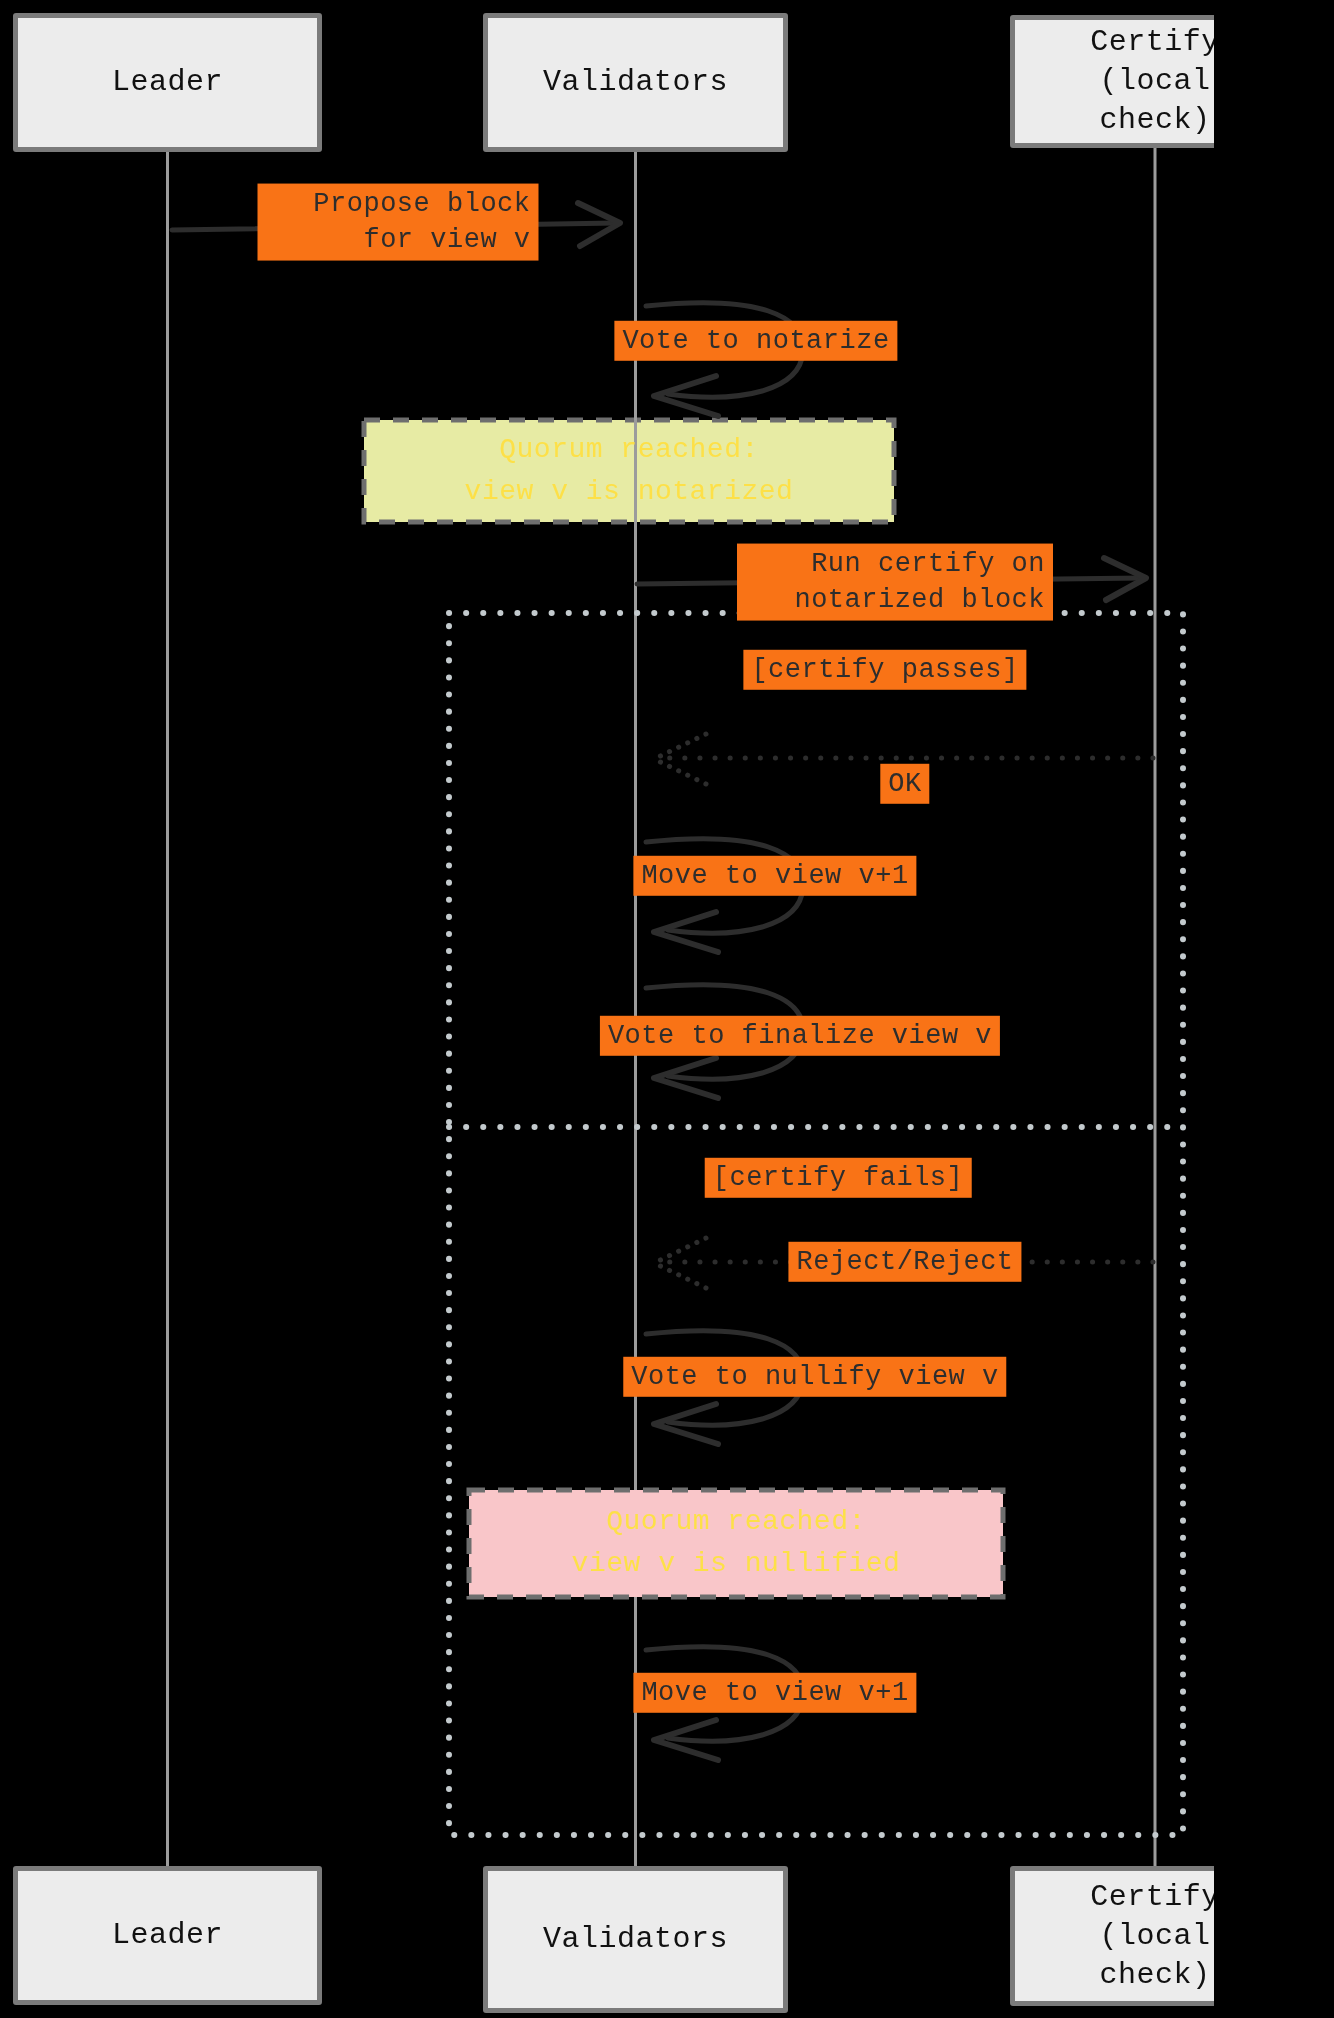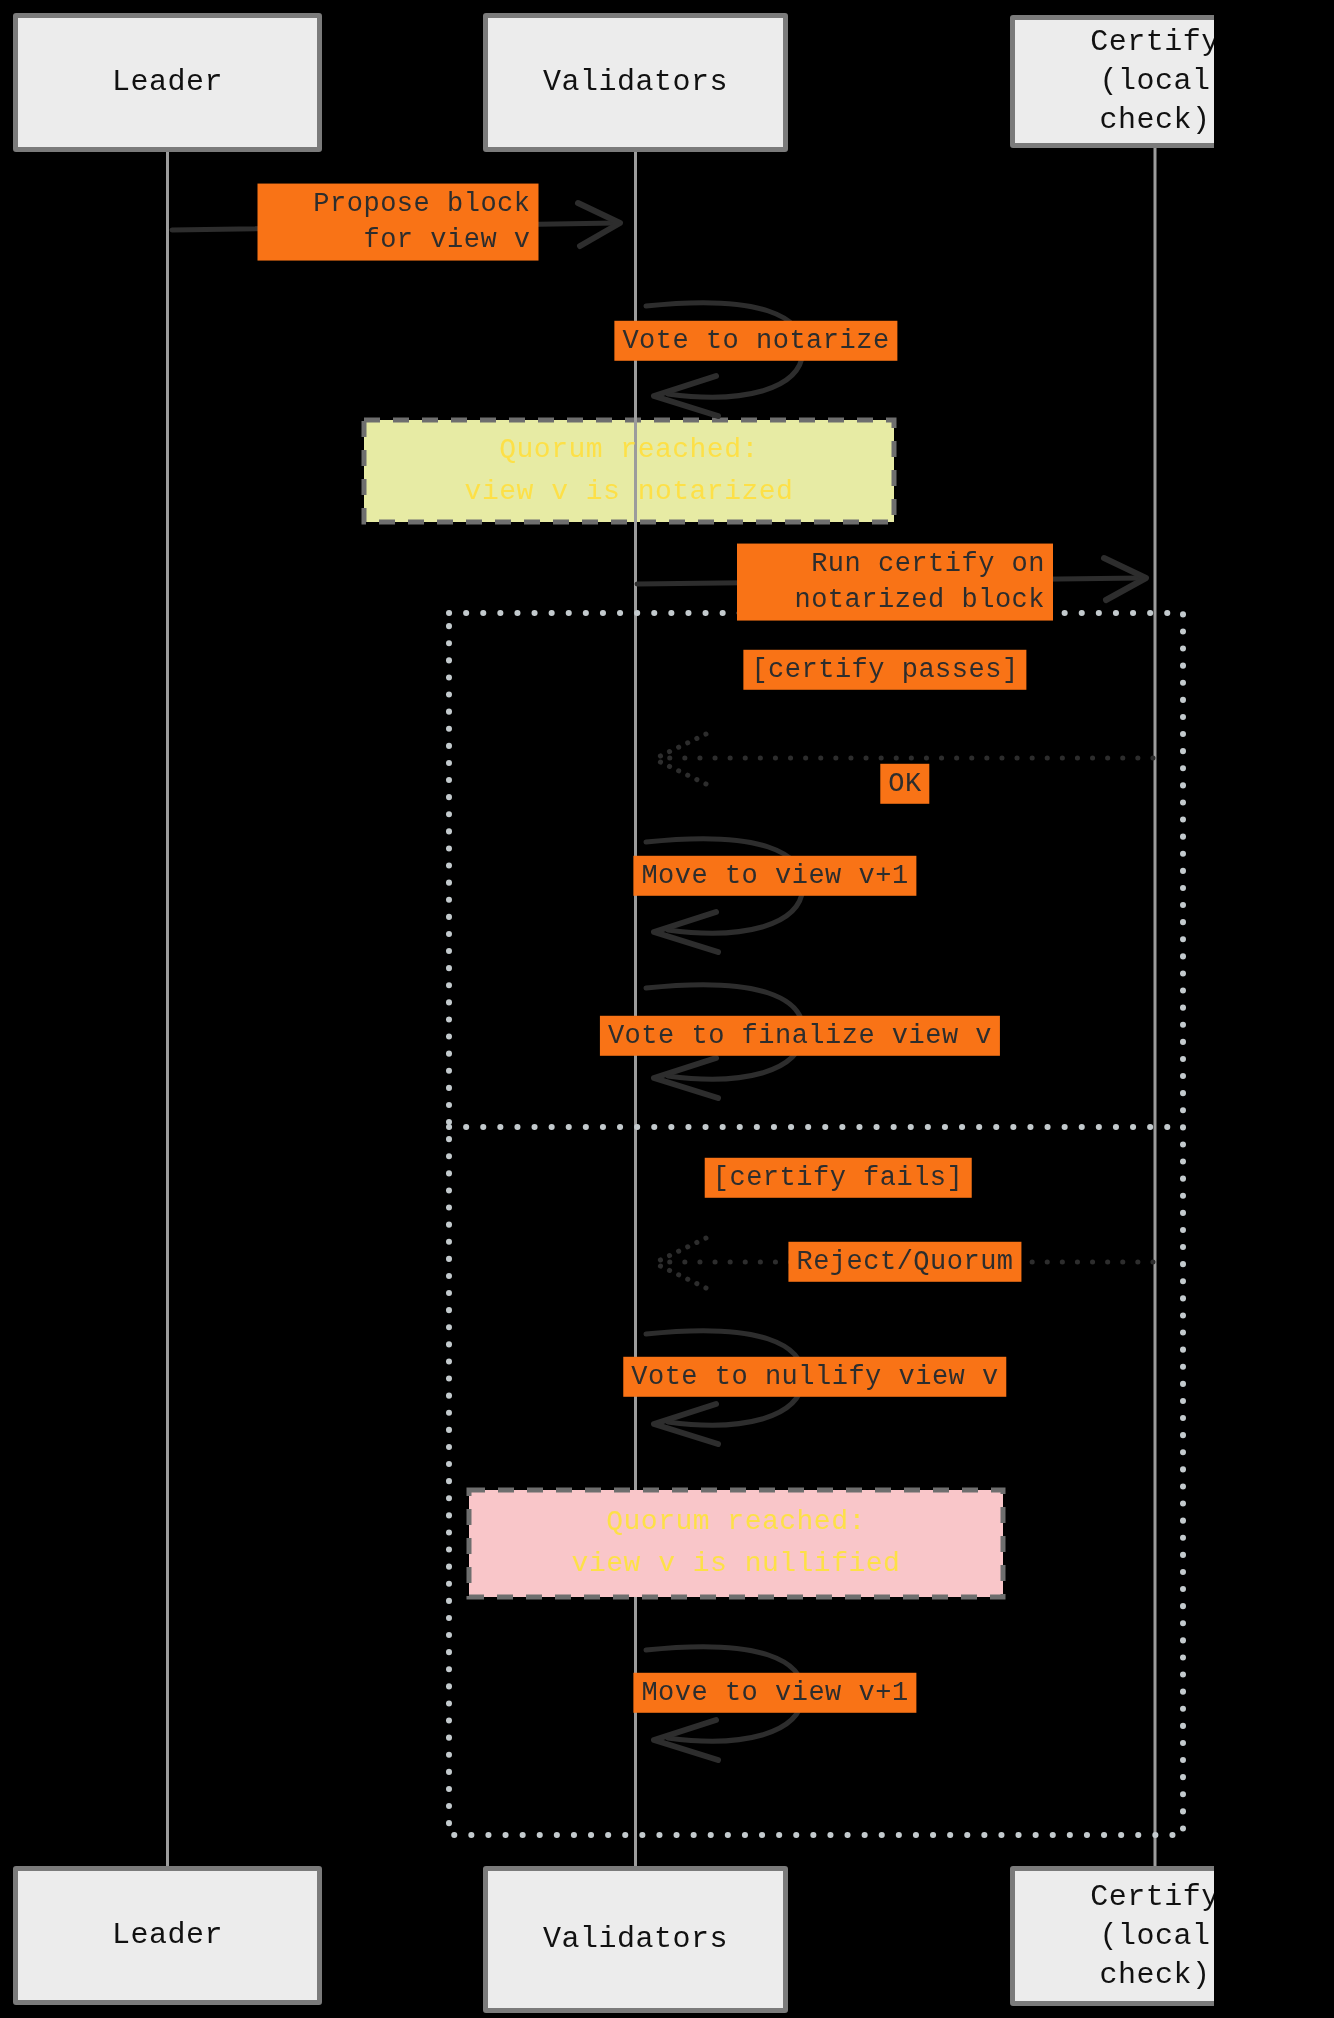--- a/index.html
+++ b/index.html
@@ -97,21 +97,21 @@
     </div>
 
   <div class="txt wrap" style="left:398px;top:222px;width:265px;">Propose block for view v</div>
   <div class="txt" style="left:756px;top:341px;">Vote to notarize</div>
   <div class="txt wrap" style="left:895px;top:582px;width:300px;">Run certify on notarized block</div>
   <div class="txt" style="left:885px;top:670px;">[certify passes]</div>
   <div class="txt" style="left:905px;top:784px;">OK</div>
   <div class="txt" style="left:775px;top:876px;">Move to view v+1</div>
   <div class="txt" style="left:768px;top:1036px;margin-left:32px;">Vote to finalize view v</div>
   <div class="txt" style="left:838px;top:1178px;">[certify fails]</div>
-  <div class="txt" style="left:905px;top:1262px;">Reject/Quorum</div>
+  <div class="txt" style="left:905px;top:1262px;">Reject/Reject</div>
   <div class="txt" style="left:772px;top:1377px;margin-left:43px;">Vote to nullify view v</div>
   <div class="txt" style="left:775px;top:1693px;">Move to view v+1</div>
 
   <div class="note-text" style="left:629px;top:471px;">
     <div>Quorum reached:</div>
     <div>view v is notarized</div>
   </div>
   <div class="note-text" style="left:736px;top:1543px;">
     <div>Quorum reached:</div>
     <div>view v is nullified</div>

